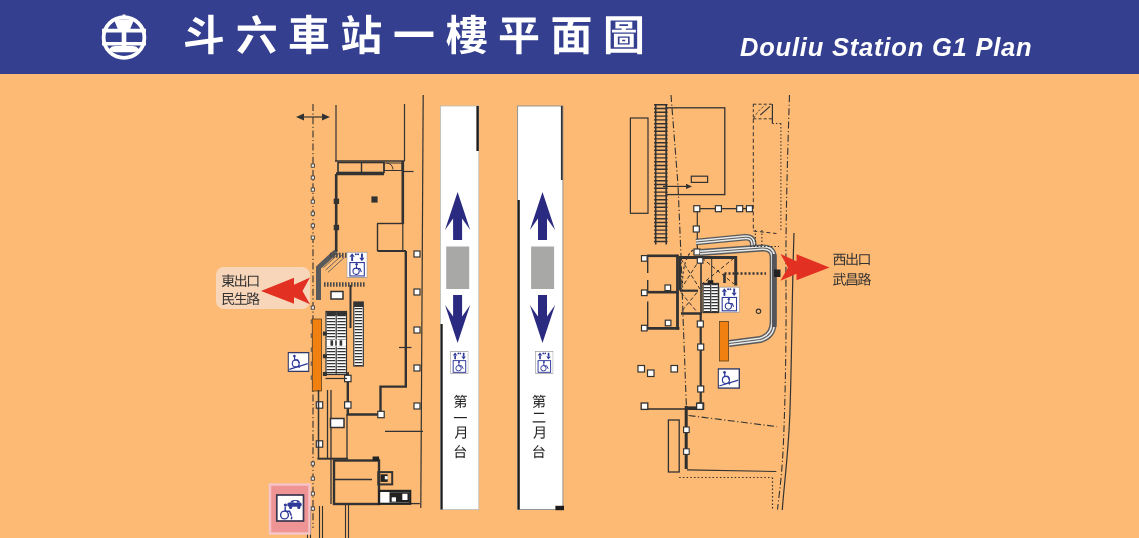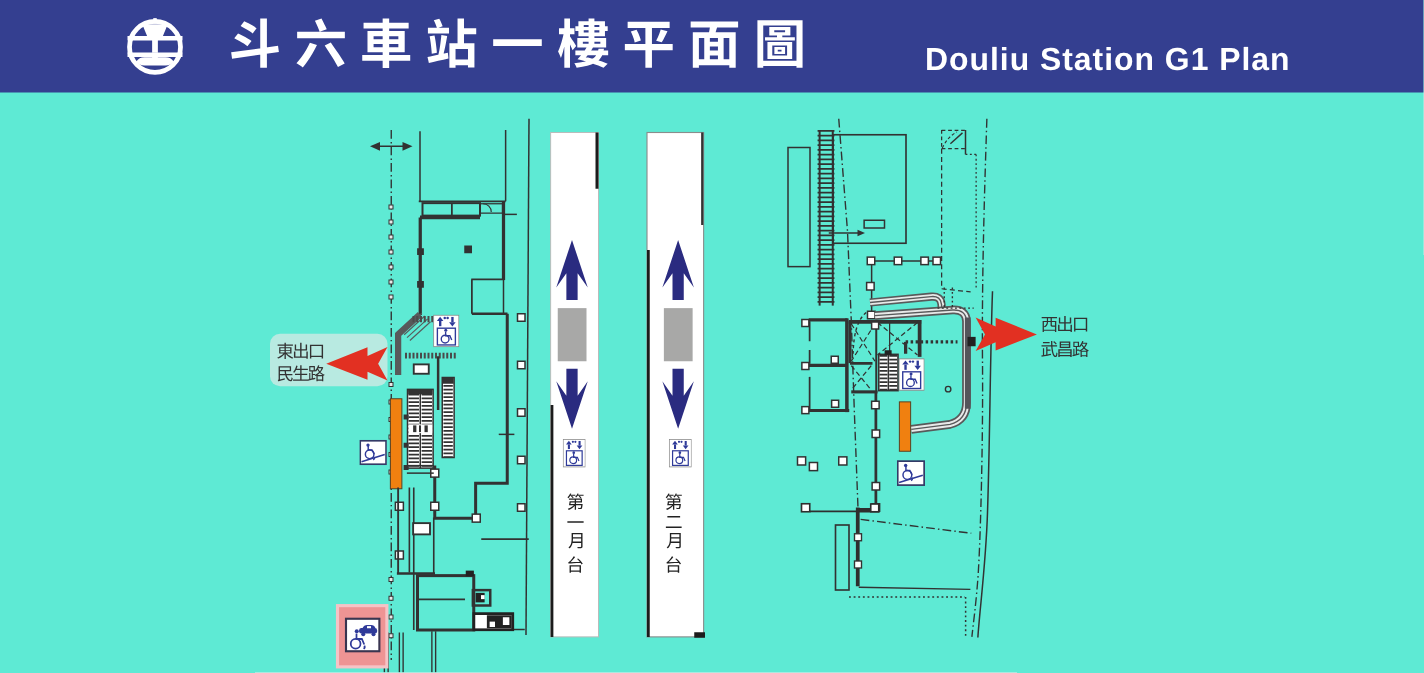--- a/index.html
+++ b/index.html
@@ -1,17 +1,17 @@
 <!DOCTYPE html>
 <html><head>
 <meta charset="utf-8">
 <style>
   html,body{margin:0;padding:0;background:#e8eae9;}
-  #page{position:relative;width:1139px;height:538px;overflow:hidden;background:#5eead4;
-        font-family:"Liberation Sans",sans-serif;}
+  #page{position:relative;width:1139px;height:538px;overflow:hidden;background:#fdba74;
+        font-family:"Liberation Sans",sans-serif;font-style:italic;}
 </style>
 </head>
 <body>
 <div id="page">
 <svg width="1139" height="538" viewBox="0 0 1139 538">
 <defs>
   <symbol id="elevIcon" viewBox="0 0 21 26">
     <rect x="0.4" y="0.4" width="20.2" height="25.2" fill="#fff" stroke="#888" stroke-width="0.7"></rect>
     <g fill="#2f3a99" stroke="none">
       <polygon points="5.6,1.6 8.2,5 3,5"></polygon>

